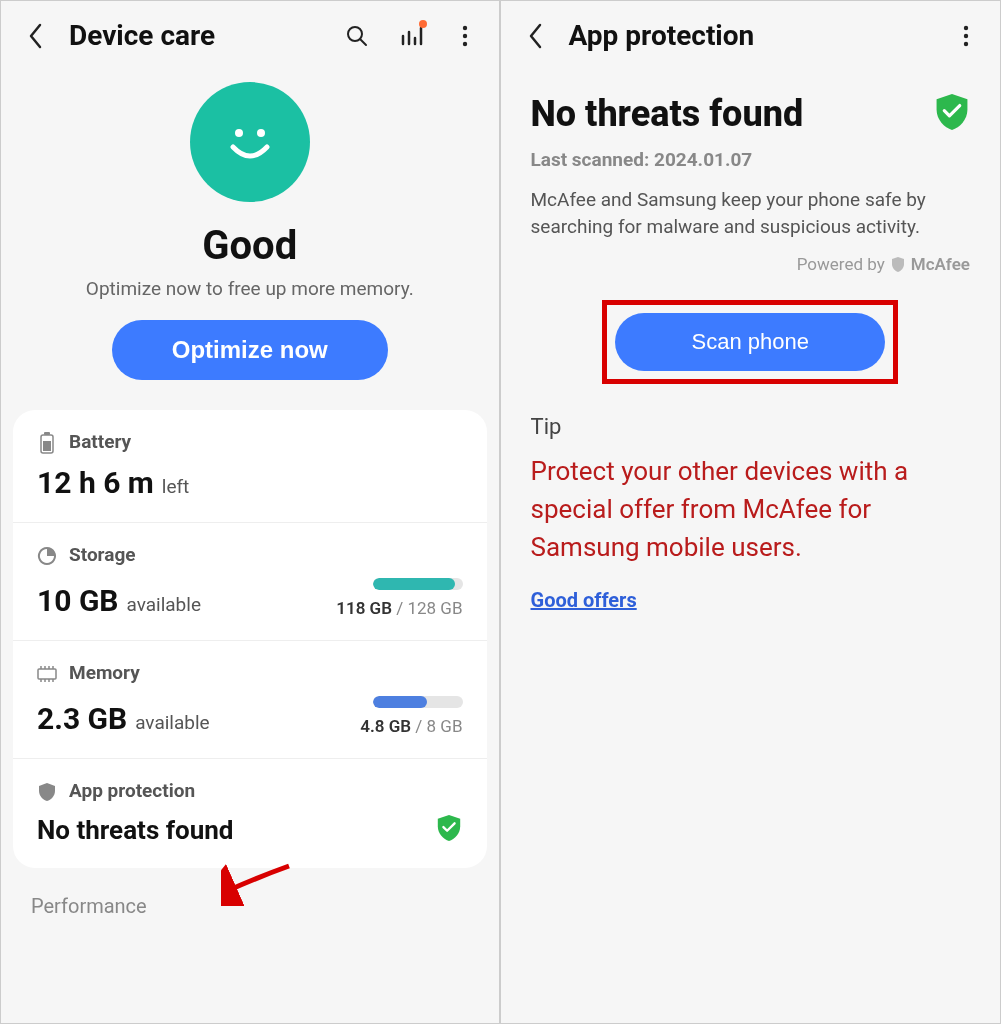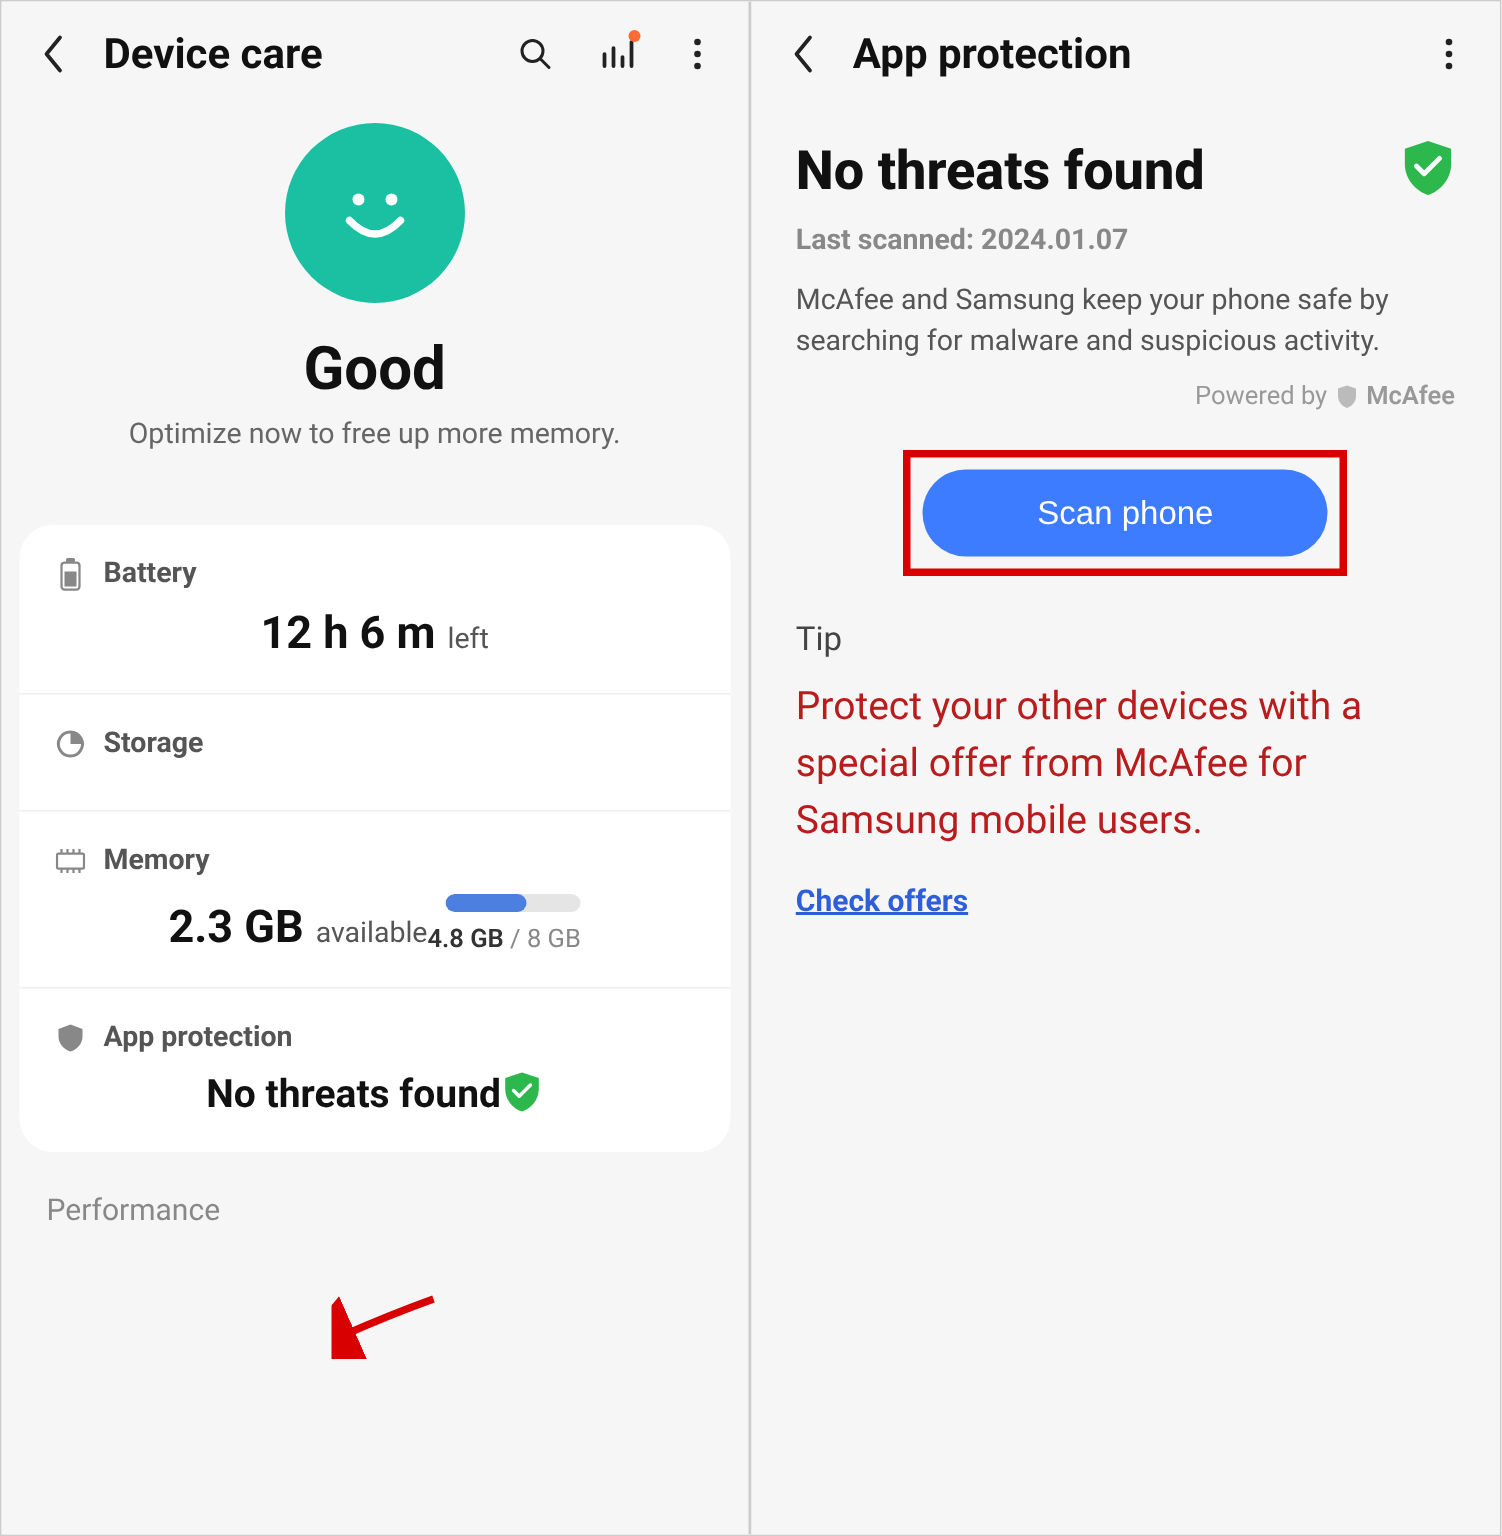--- a/index.html
+++ b/index.html
@@ -50,21 +50,21 @@
   }
   .row {
     padding: 20px 24px 22px;
     border-bottom: 1px solid #eee;
     cursor:pointer;
   }
   .row:last-child { border-bottom:none; }
   .row-top { display:flex; align-items:flex-end; gap:12px; margin-bottom:12px;font-weight:bold; }
   .row-icon { width:20px; height:20px; display:flex; align-items:center; justify-content:center; color:#777; }
   .row-label { font-size:19px; color:#555; }
-  .row-body { display:flex; align-items:flex-end; justify-content:center; }
+  .row-body { display:flex; align-items:flex-end; justify-content:space-between; }
   .big-val { font-size:30px; font-weight:700; color:#111; }
   .small-val { font-size:19px; color:#555; margin-left:4px; font-weight:400; }
   .right-col { display:flex; flex-direction:column; align-items:flex-end; gap:8px; }
   .bar { width:90px; height:12px; border-radius:6px; background:#e5e5e5; overflow:hidden; position:relative; }
   .bar-fill { height:100%; border-radius:6px; }
   .avail-text { font-size:17px; color:#333; font-weight:600; }
   .usage-text { font-size:17px; color:#333; font-weight:600; }
   .usage-text .muted { color:#888; font-weight:400; }
   .shield-badge { width:28px; height:28px; }
   .protection-row .row-body { align-items:center; }
@@ -139,20 +139,21 @@
   <div class="status-area">
     <div class="smiley">
       <svg width="70" height="70" viewBox="0 0 70 70">
         <circle cx="24" cy="26" r="4" fill="#fff"></circle>
         <circle cx="46" cy="26" r="4" fill="#fff"></circle>
         <path d="M18 40 Q35 58 52 40" stroke="#fff" stroke-width="5" fill="none" stroke-linecap="round"></path>
       </svg>
     </div>
     <div class="status-label">Good</div>
     <div class="status-sub">Optimize now to free up more memory.</div>
+    <button class="optimize-btn">Optimize now</button>
   </div>
 
   <div class="card">
 
     <div class="row">
       <div class="row-top">
         <span class="row-icon">
           <svg width="14" height="22" viewBox="0 0 14 22">
               <rect x="1" y="3" width="12" height="18" rx="2" fill="none" stroke="#888" stroke-width="1.5"></rect>
               <rect x="4" y="0" width="6" height="3" rx="1" fill="#888"></rect>
@@ -171,20 +172,34 @@
 
     <div class="row">
       <div class="row-top">
         <span class="row-icon">
           <svg width="20" height="20" viewBox="0 0 20 20">
               <path d="M10 2 A8 8 0 1 1 9.9 2 Z" fill="none" stroke="#888" stroke-width="2"></path>
               <path d="M10 2 A8 8 0 0 1 18 10 L10 10 Z" fill="#888"></path>
             </svg>
         </span>
         <span class="row-label">Storage</span>
+      </div>
+      <div class="row-body">
+        <div>
+          <span class="big-val">10 GB</span>
+          <span class="small-val">available</span>
+        </div>
+        <div class="right-col">
+          <div class="bar">
+              <div class="bar-fill" id="storage-fill" style="width: 92%; background: rgb(47, 183, 176);"></div>
+            </div>
+          <div class="usage-text">
+            <span>118 GB</span><span class="muted"> / </span><span class="muted">128 GB</span>
+          </div>
+        </div>
       </div>
     </div>
 
     <div class="row">
       <div class="row-top">
         <span class="row-icon">
           <svg width="20" height="16" viewBox="0 0 20 16">
               <rect x="1" y="3" width="18" height="10" rx="1" fill="none" stroke="#888" stroke-width="1.5"></rect>
               <line x1="4" y1="0" x2="4" y2="3" stroke="#888" stroke-width="1.5"></line>
               <line x1="8" y1="0" x2="8" y2="3" stroke="#888" stroke-width="1.5"></line>
@@ -285,15 +300,15 @@
         </svg>
       <span style="font-weight:600">McAfee</span>
     </div>
 
     <div class="scan-wrap">
       <button class="scan-btn">Scan phone</button>
     </div>
 
     <div class="tip-label">Tip</div>
     <div class="tip-desc">Protect your other devices with a special offer from McAfee for Samsung mobile users.</div>
-    <a class="check-link">Check offers</a>
+    <a class="check-link">Good offers</a>
   </div>
 </div>
 
 </body></html>

